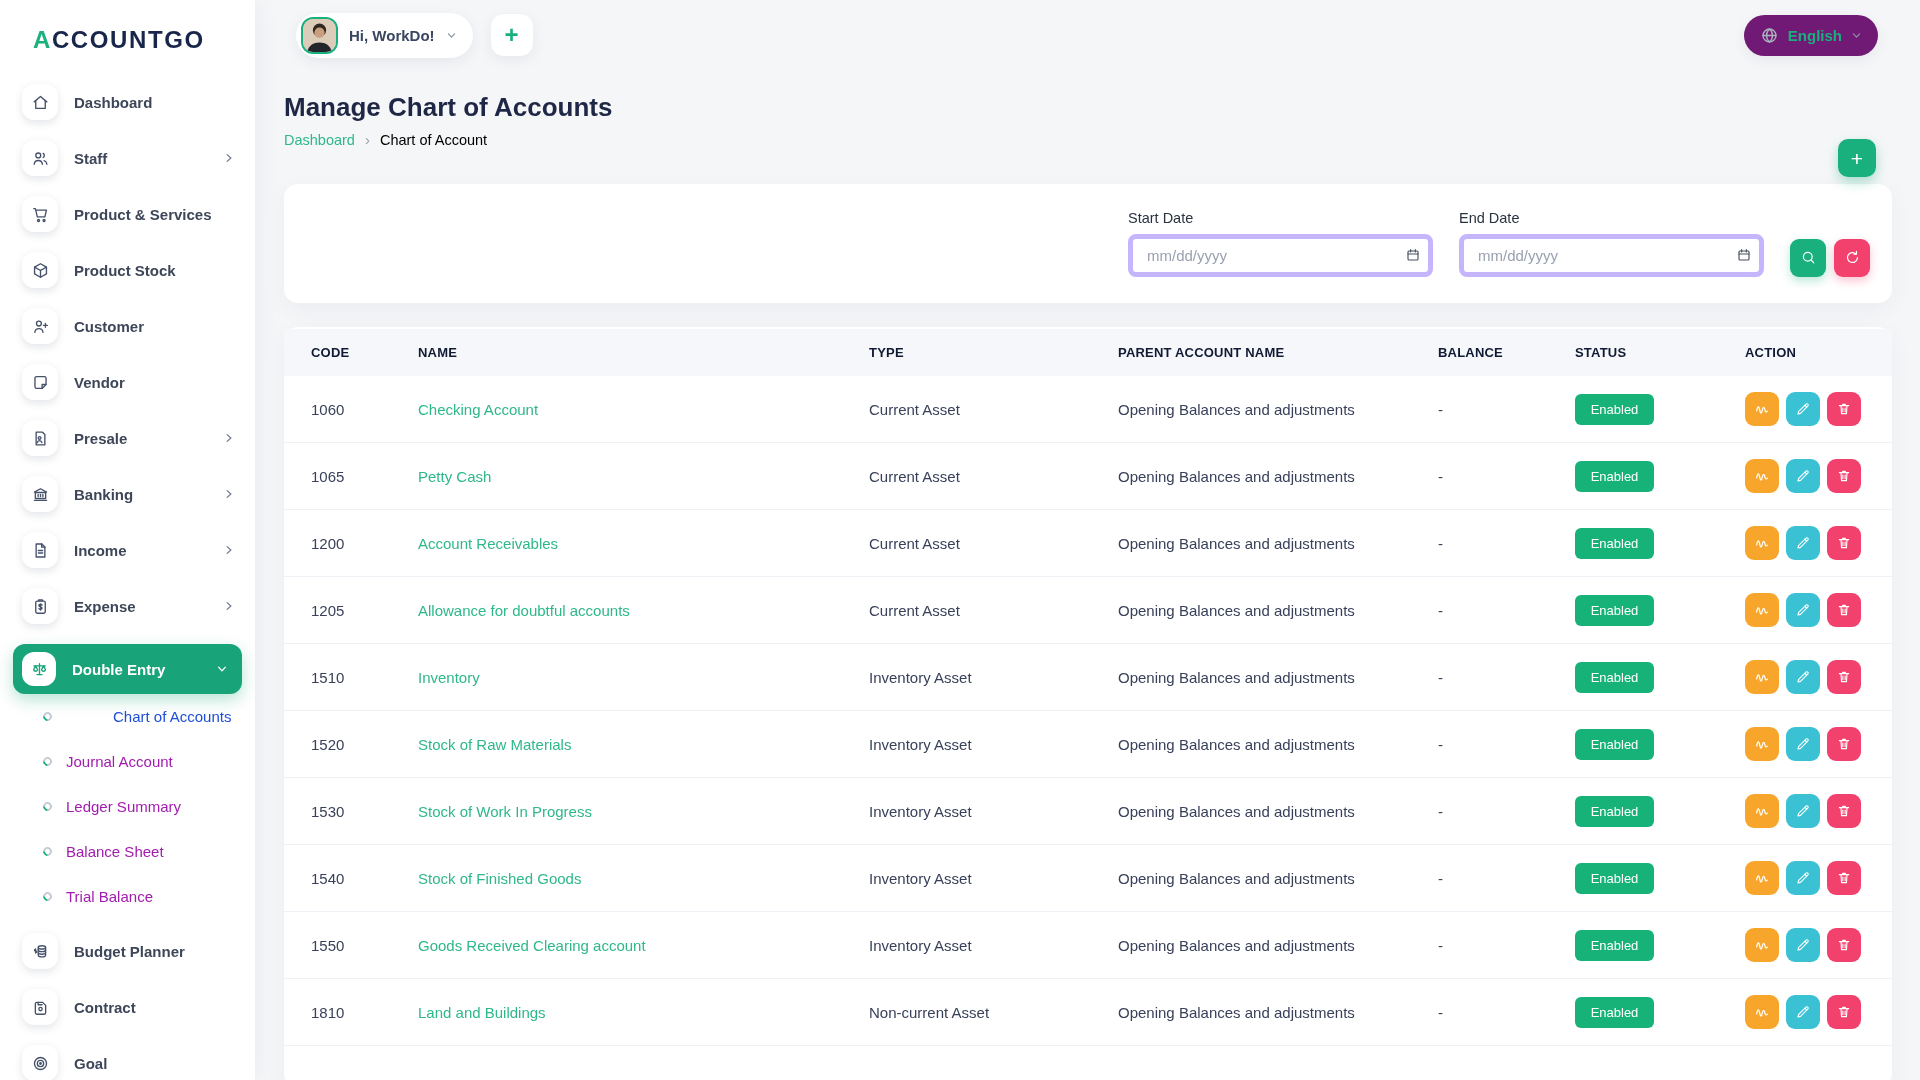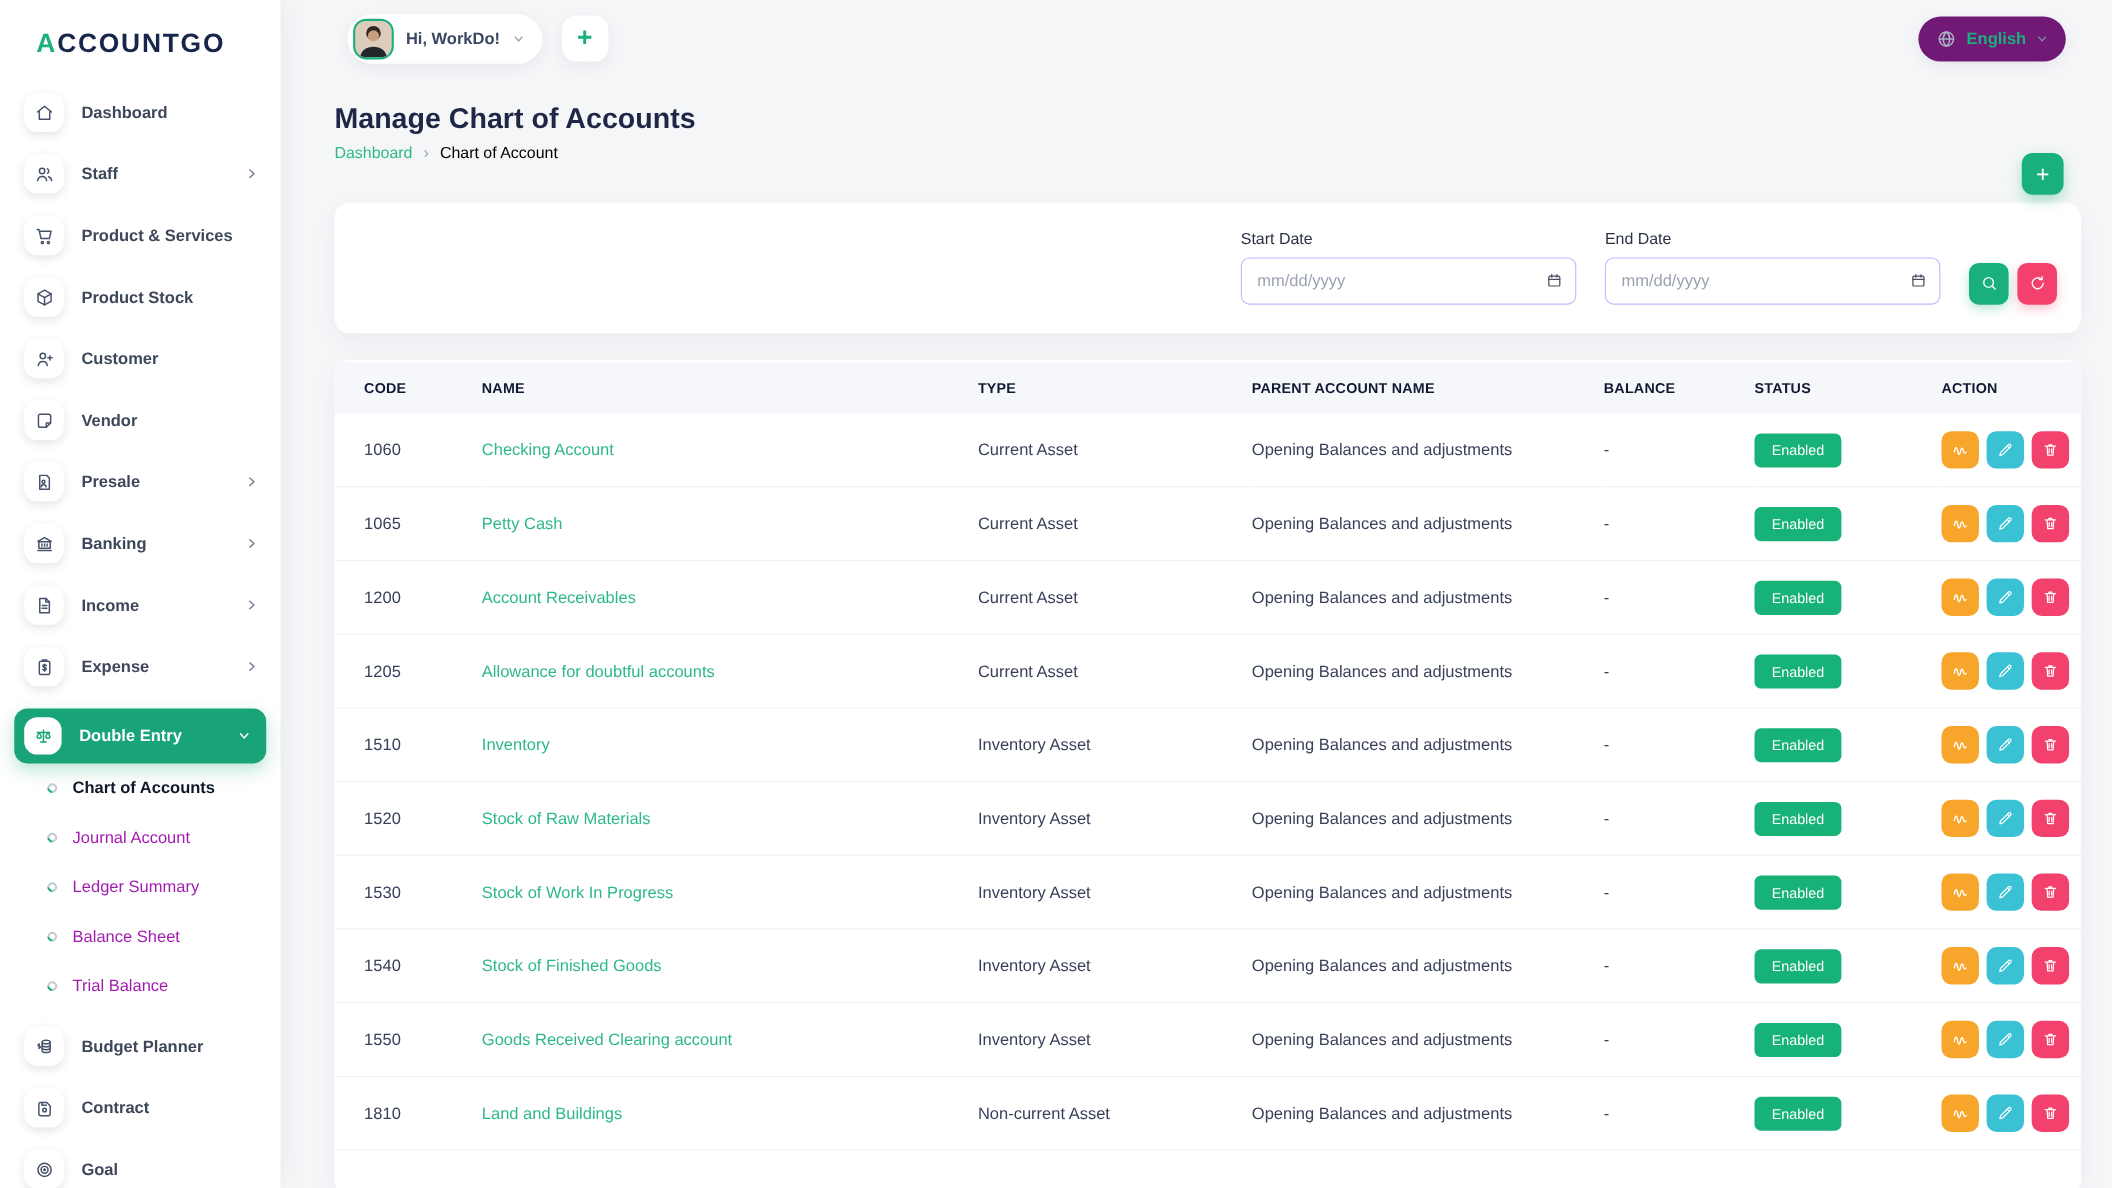--- a/index.html
+++ b/index.html
@@ -1,18 +1,18 @@
 <!DOCTYPE html>
 <html><head>
 <meta charset="utf-8">
 <style>
   * { margin:0; padding:0; box-sizing:border-box; }
   html,body { width:1920px; height:1080px; overflow:hidden; }
   body { font-family:"Liberation Sans","DejaVu Sans",sans-serif; background:#f5f6f8; color:#39415a; }
-  .app { display:flex; width:1920px; height:1080px;gap:20px; }
+  .app { display:flex; width:1920px; height:1080px; }
 
   
   .sidebar { width:255px; flex:0 0 255px; background:#ffffff; height:1080px;
              box-shadow:0 0 26px rgba(25,42,70,.06); position:relative; z-index:5; overflow:hidden; }
   .logo { display:block; padding:26px 0 0 33px; font-size:24px; font-weight:800;
           letter-spacing:1.6px; color:#17264a; text-decoration:none; }
   .logo::first-letter { color:#1bb07c; }
   .nav { list-style:none; margin-top:30px; }
   .nav-item { display:flex; align-items:center; gap:16px; margin:0 14px 20px 22px; cursor:pointer; }
   .icon-box { width:36px; height:36px; flex:0 0 36px; background:#fff; border-radius:12px;
@@ -25,21 +25,21 @@
   .nav-item.active { background:#18a478; border-radius:12px; margin:0 13px 14px 13px; padding:8px 12px 8px 9px;
                      box-shadow:0 6px 16px rgba(24,164,120,.30); }
   .nav-item.active .icon-box { width:34px; height:34px; flex-basis:34px; color:#18a478; box-shadow:none; }
   .nav-item.active .nav-label { color:#fff; font-weight:700; }
   .nav-item.active .nav-chevron { color:#fff; margin-right:2px; }
   .submenu { list-style:none; margin:12px 0 6px 0; }
   .sub-item { display:flex; align-items:center; gap:14px; margin:0 0 28px 43px; cursor:pointer; }
   .bullet { width:9px; height:9px; border-radius:50%; border:2px solid #c3cad4; border-left-color:#1ab07d;
             transform:rotate(-45deg); flex:0 0 9px; }
   .sub-label { font-size:15px; font-weight:500; color:#a21caf; }
-  .sub-item.active .sub-label { color:#0f172a; font-weight:700; }
+  .sub-item.active .sub-label { color:#1d4ed8; font-weight:400;margin-left:47px; }
 
   
   .main { flex:1; height:1080px; overflow:hidden; position:relative; }
   .topbar { height:58px; display:flex; align-items:center; padding:12px 42px 0 41px; }
   .user-pill { display:inline-flex; align-items:center; gap:11px; background:#fff; border-radius:24px;
                padding:4px 16px 4px 5px; box-shadow:0 4px 14px rgba(25,42,70,.07); cursor:pointer;text-align:right; }
   .avatar { width:37px; height:37px; border-radius:12px; border:2px solid #1ab07d; overflow:hidden;
             background:#ddccba; display:block; }
   .avatar svg { display:block; width:100%; height:100%; }
   .user-name { font-size:15px; font-weight:600; color:#3a4661; }
@@ -63,21 +63,21 @@
   .page-add-btn { position:absolute; top:47px; right:44px; width:38px; height:38px; border:none; border-radius:10px;
                   background:#1ab07d; color:#fff; font-size:21px; line-height:1; cursor:pointer;
                   box-shadow:0 5px 12px rgba(26,176,125,.35); display:flex; align-items:center; justify-content:center; }
 
   .card { background:#fff; border-radius:14px; box-shadow:0 7px 22px rgba(40,50,80,.05); }
   .filter-card { margin-top:36px; height:119px; display:flex; align-items:center; justify-content:flex-end;
                  gap:26px; padding-right:22px; }
   .field { width:305px; }
   .field-label { display:block; font-size:14.5px; font-weight:500; color:#2a3242; margin-bottom:8px; }
   .input-wrap { position:relative; }
-  .input-wrap input { width:100%; height:43px; border:1px solid #c4b5fd; border-radius:8px; padding:0 40px 0 14px;
+  .input-wrap input { width:100%; height:43px; border:5px solid #c4b5fd; border-radius:8px; padding:0 40px 0 14px;
                       font-size:15px; color:#5a6275; font-family:inherit; outline:none; }
   .input-wrap input::placeholder { color:#9aa1b0; }
   .cal-icon { position:absolute; right:12px; top:13px; color:#474e5d; pointer-events:none; display:flex; }
   .cal-icon svg { width:16px; height:16px; }
   .filter-btns { display:flex; gap:8px; margin-top:28px; }
   .sq-btn { width:36px; height:38px; border:none; border-radius:9px; color:#fff; cursor:pointer;
             display:flex; align-items:center; justify-content:center; }
   .sq-btn svg { width:17px; height:17px; }
   .btn-green { background:#1ab07d; box-shadow:0 4px 10px rgba(26,176,125,.3); }
   .btn-pink  { background:#f3416d; box-shadow:0 4px 10px rgba(243,65,109,.3); }

